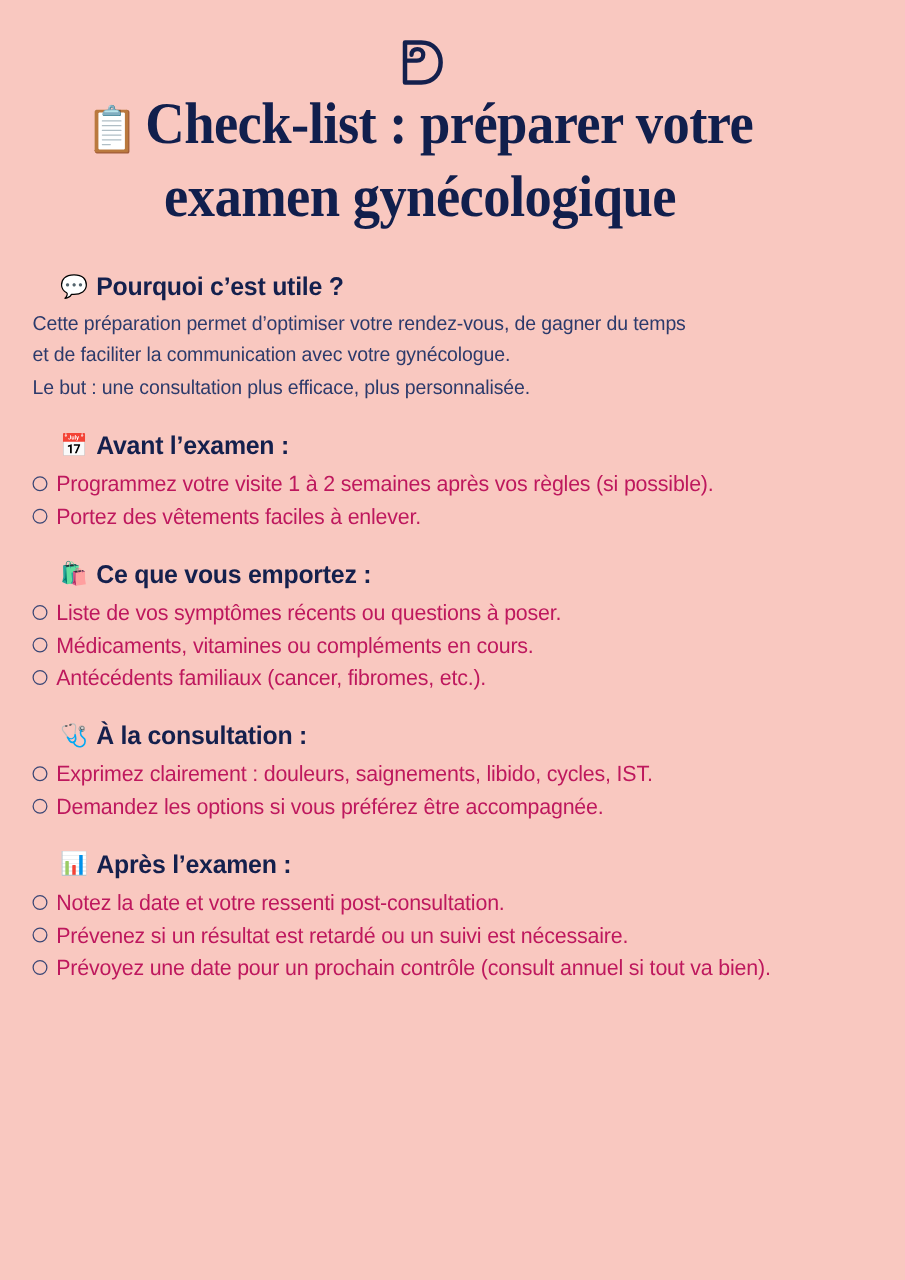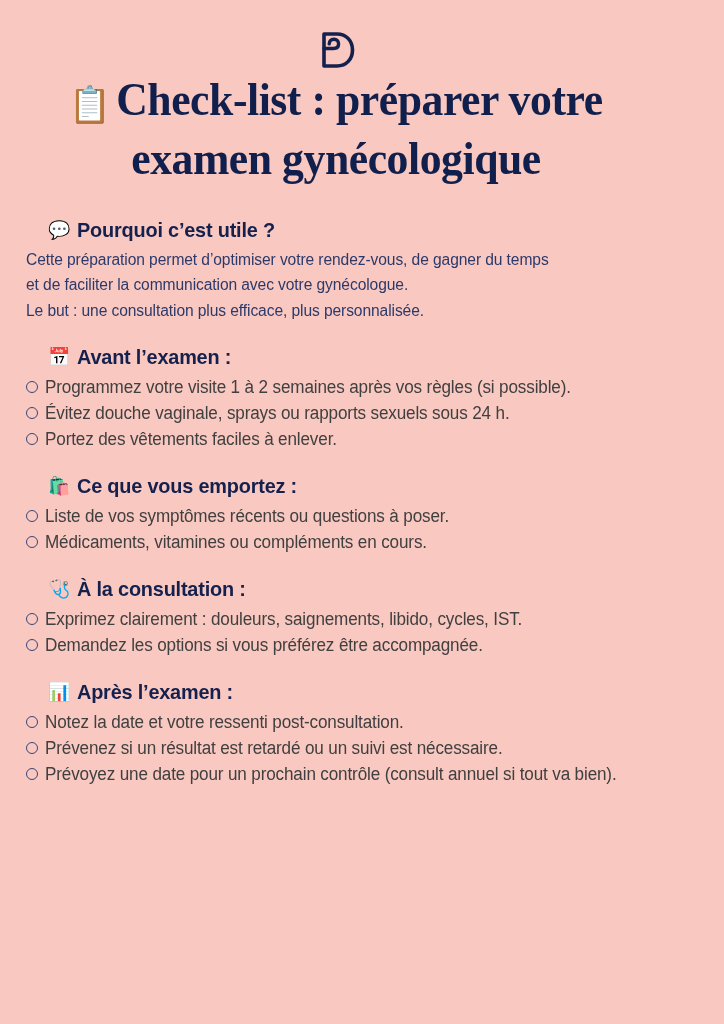--- a/index.html
+++ b/index.html
@@ -91,21 +91,21 @@
     letter-spacing: -0.1px;
   }
   .para span { display: block; transform: scaleX(0.975); transform-origin: left center; }
 
   
   .check-list { list-style: none; margin: 0; padding: 0; }
   .check-item {
     display: flex;
     align-items: flex-start;
     gap: 7px;
-    color: #404040;
+    color: #be185d;
     font-size: 17.6px;
     line-height: 26px;
     letter-spacing: -0.15px;
   }
   .circle {
     flex: 0 0 auto;
     width: 12px;
     height: 12px;
     border: 1.3px solid #3a4675;
     border-radius: 50%;
@@ -156,43 +156,43 @@
         <span class="emo">📅</span>
         <span class="htxt">Avant l’examen :</span>
       </div>
       <ul class="check-list">
         <li class="check-item">
           <span class="circle"></span>
           <span class="check-text">Programmez votre visite 1 à 2 semaines après vos règles (si possible).</span>
         </li>
         <li class="check-item">
           <span class="circle"></span>
-          <span class="check-text">Évitez douche vaginale, sprays ou rapports sexuels sous 24 h.</span>
-        </li>
-        <li class="check-item">
-          <span class="circle"></span>
           <span class="check-text">Portez des vêtements faciles à enlever.</span>
         </li>
       </ul>
     </div>
 
     <div class="section">
       <div class="section-head">
         <span class="emo">🛍️</span>
         <span class="htxt">Ce que vous emportez :</span>
       </div>
       <ul class="check-list">
         <li class="check-item">
           <span class="circle"></span>
           <span class="check-text">Liste de vos symptômes récents ou questions à poser.</span>
         </li>
         <li class="check-item">
           <span class="circle"></span>
           <span class="check-text">Médicaments, vitamines ou compléments en cours.</span>
         </li>
+        <li class="check-item">
+          <span class="circle"></span>
+          <span class="check-text">Antécédents familiaux (cancer, fibromes, etc.).</span>
+        </li>
       </ul>
     </div>
 
     <div class="section">
       <div class="section-head">
         <span class="emo">🩺</span>
         <span class="htxt">À la consultation :</span>
       </div>
       <ul class="check-list">
         <li class="check-item">

